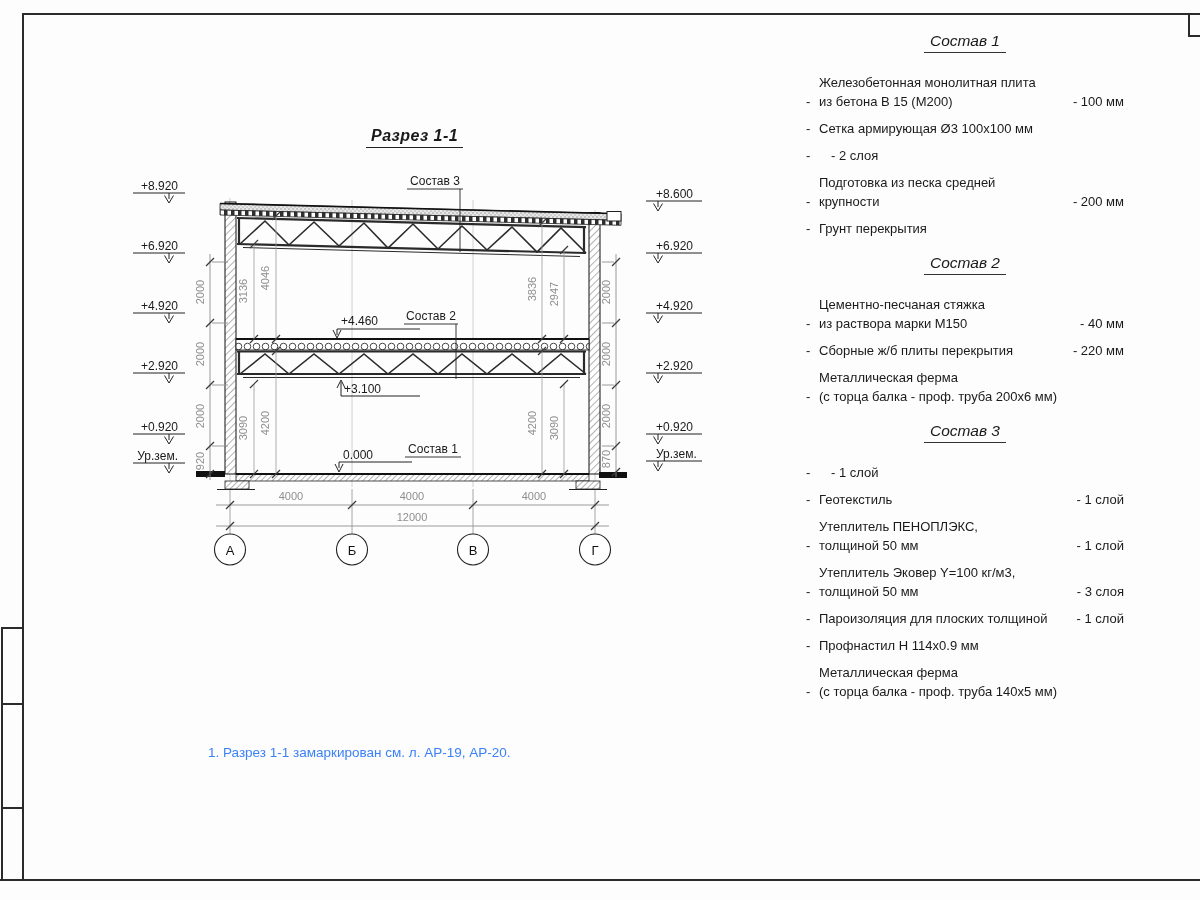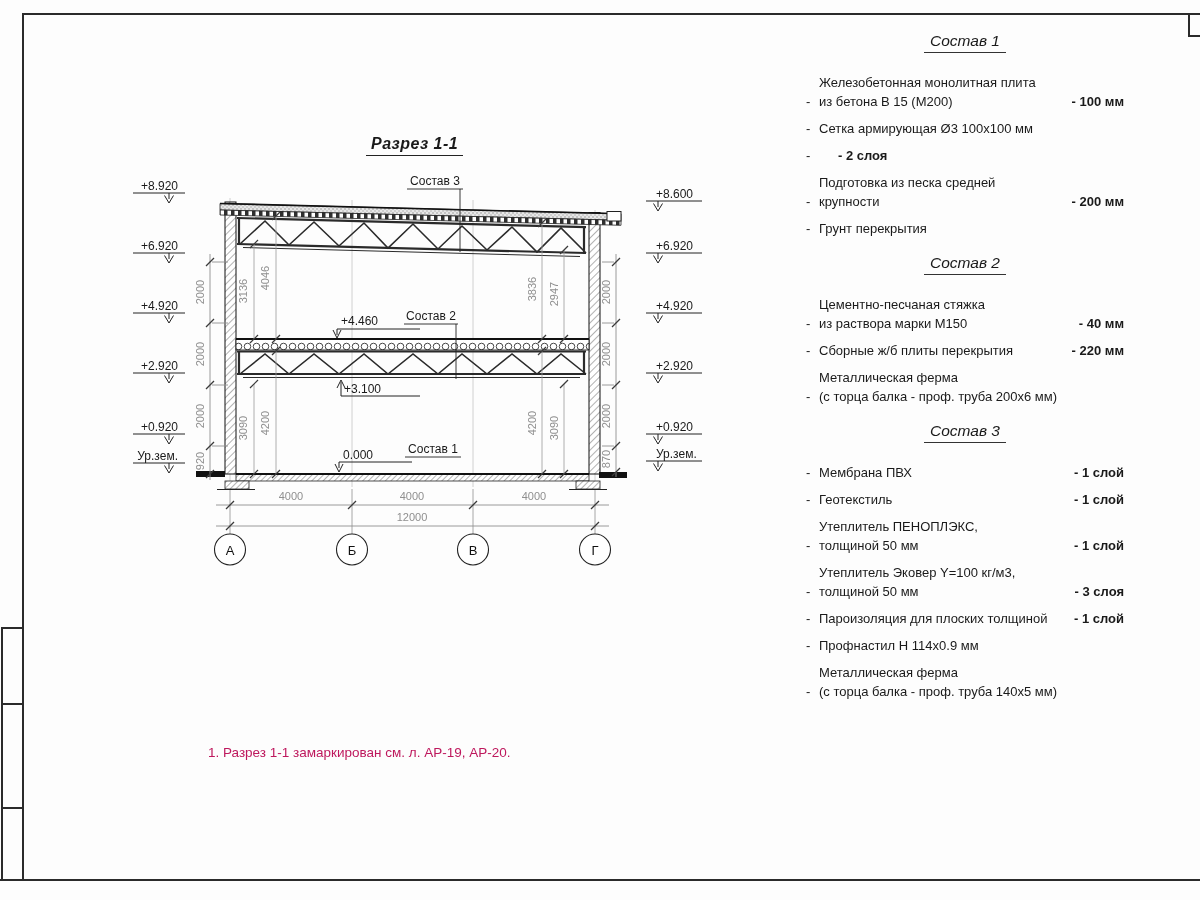--- a/index.html
+++ b/index.html
@@ -3,33 +3,33 @@
 <meta charset="utf-8">
 <style>
   html,body{margin:0;padding:0;}
   body{
     width:1200px;height:900px;position:relative;background:#fdfdfd;
     font-family:"Liberation Sans",sans-serif;color:#1a1a1a;overflow:hidden;
   }
   .fl{position:absolute;background:#2b2b2b;}
   #drawing-svg{position:absolute;left:0;top:0;}
   .sheet-title{
-    position:absolute;left:366px;top:135px;
+    position:absolute;left:366px;top:127px;
     font:italic 700 16px "Liberation Sans",sans-serif;letter-spacing:.5px;
   }
   .sheet-title span{display:inline-block;border-bottom:1.5px solid #222;padding:0 5px 2px 5px;}
-  .note{position:absolute;left:208px;top:745px;font-size:13.5px;color:#be185d;}
+  .note{position:absolute;left:208px;top:745px;font-size:13.5px;color:#3b82f6;}
   .right-col{position:absolute;left:806px;top:32px;width:318px;}
   .comp-title{margin:0 0 20px 0;text-align:center;font:italic 400 15.5px "Liberation Sans",sans-serif;}
   .comp-title span{display:inline-block;border-bottom:1px solid #333;padding:0 6px 2px 6px;}
   .comp-section{margin-bottom:16px;}
   .item{display:flex;align-items:flex-end;margin-bottom:8px;font-size:13px;line-height:19px;}
   .dash{width:13px;flex:0 0 13px;}
   .itext{white-space:pre-line;flex:1 1 auto;}
-  .ival{white-space:nowrap;margin-left:19px;font-weight:bold;}
+  .ival{white-space:nowrap;margin-left:12px;}
   svg text{font-family:"Liberation Sans",sans-serif;}
   .dimtxt{font-size:11px;fill:#8f8f8f;}
   .lvltxt{font-size:12px;fill:#1a1a1a;}
   .calltxt{font-size:12px;fill:#1a1a1a;}
   .axtxt{font-size:13px;fill:#111;}
 </style>
 </head>
 <body>
 
 <div class="fl" style="left:22px;top:13px;width:1178px;height:2px;"></div>
@@ -353,21 +353,20 @@
       <span class="itext">Металлическая ферма
 (с торца балка - проф. труба 200х6 мм)</span>
       <span class="ival"></span>
     </div>
   </section>
 
   <section class="comp-section">
     <h3 class="comp-title"><span>Состав 3</span></h3>
     <div class="item">
       <span class="dash">-</span>
-      <span class="itext">Мембрана ПВХ</span>
       <span class="ival">- 1 слой</span>
     </div>
     <div class="item">
       <span class="dash">-</span>
       <span class="itext">Геотекстиль</span>
       <span class="ival">- 1 слой</span>
     </div>
     <div class="item">
       <span class="dash">-</span>
       <span class="itext">Утеплитель ПЕНОПЛЭКС,

